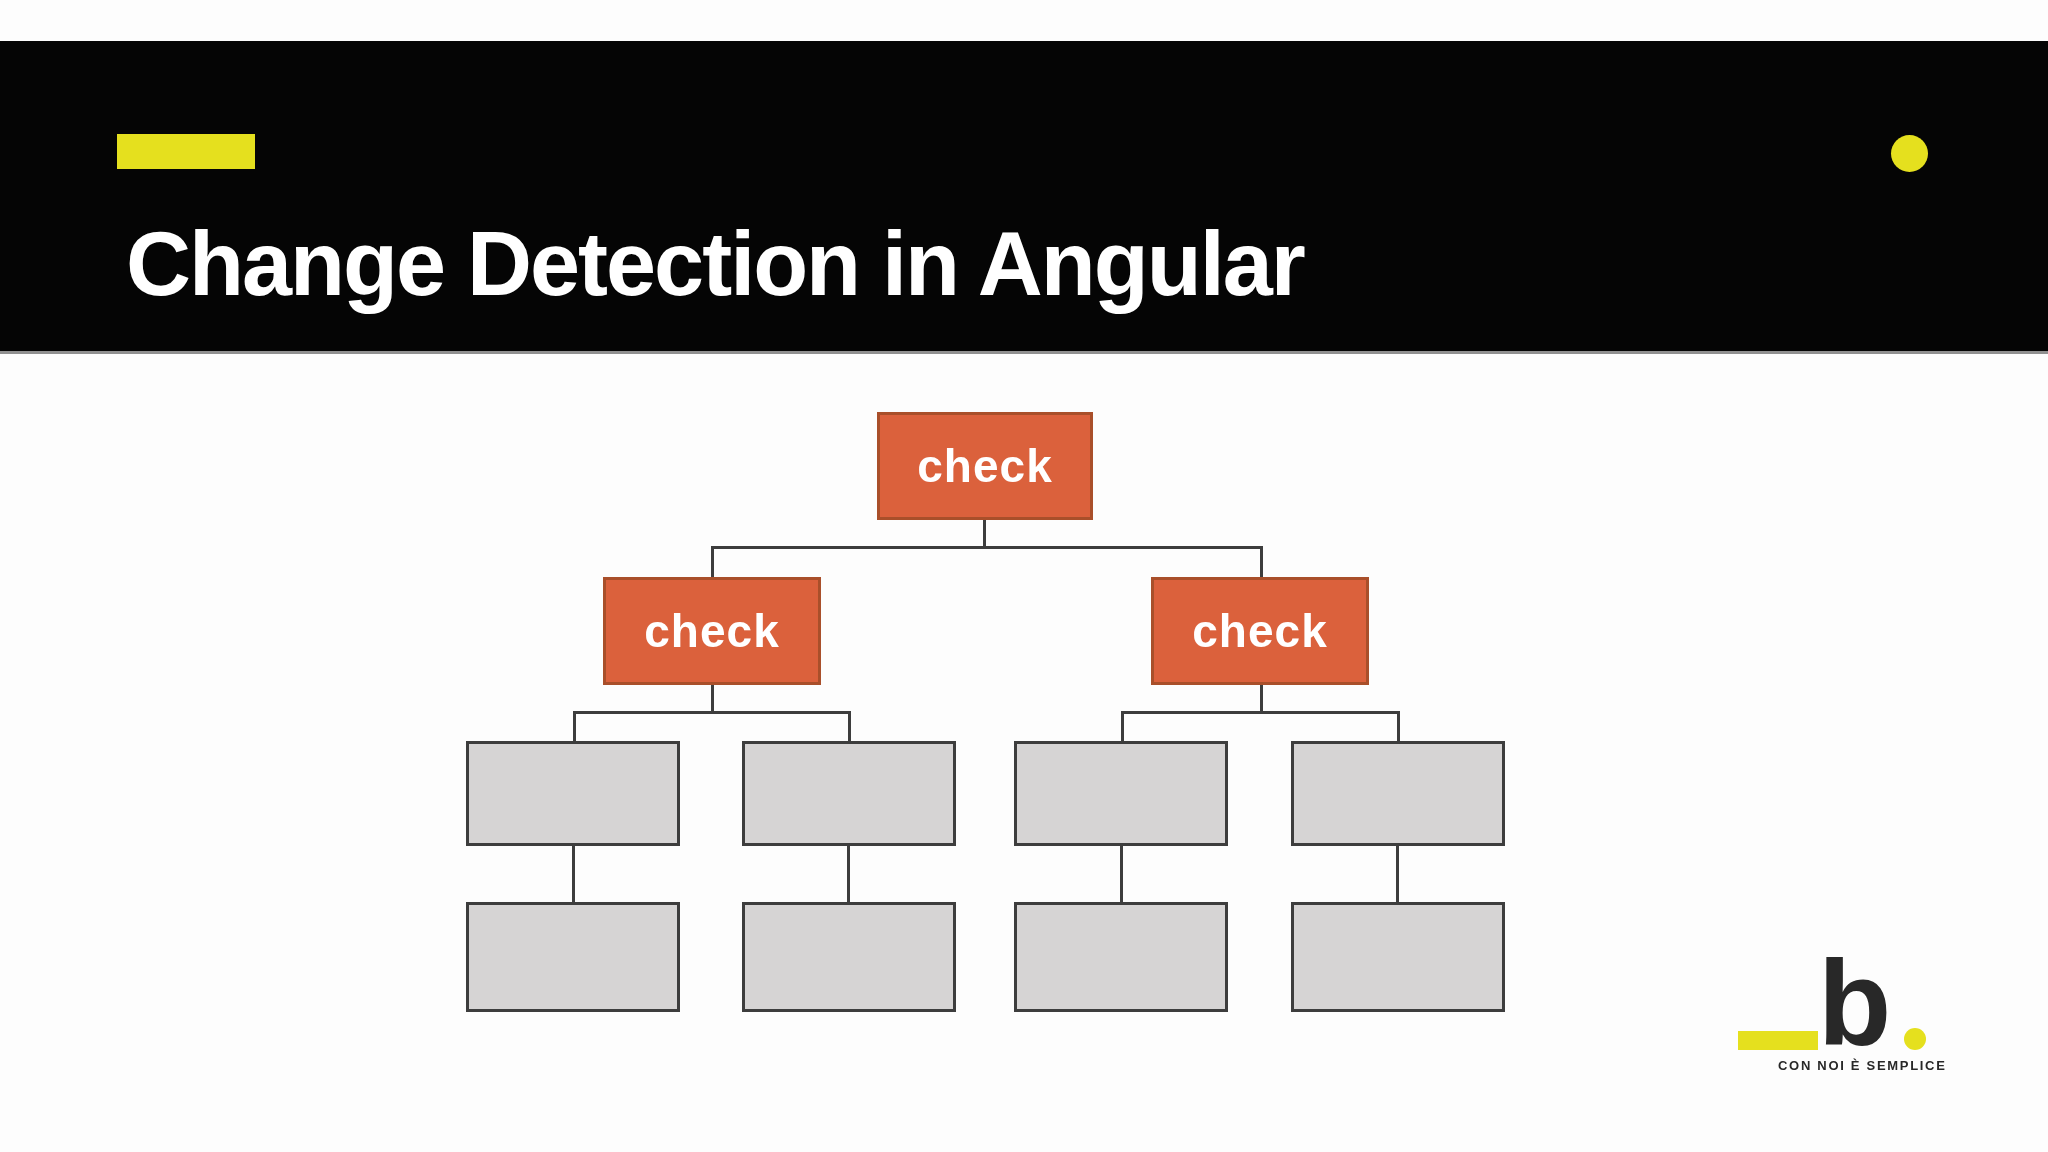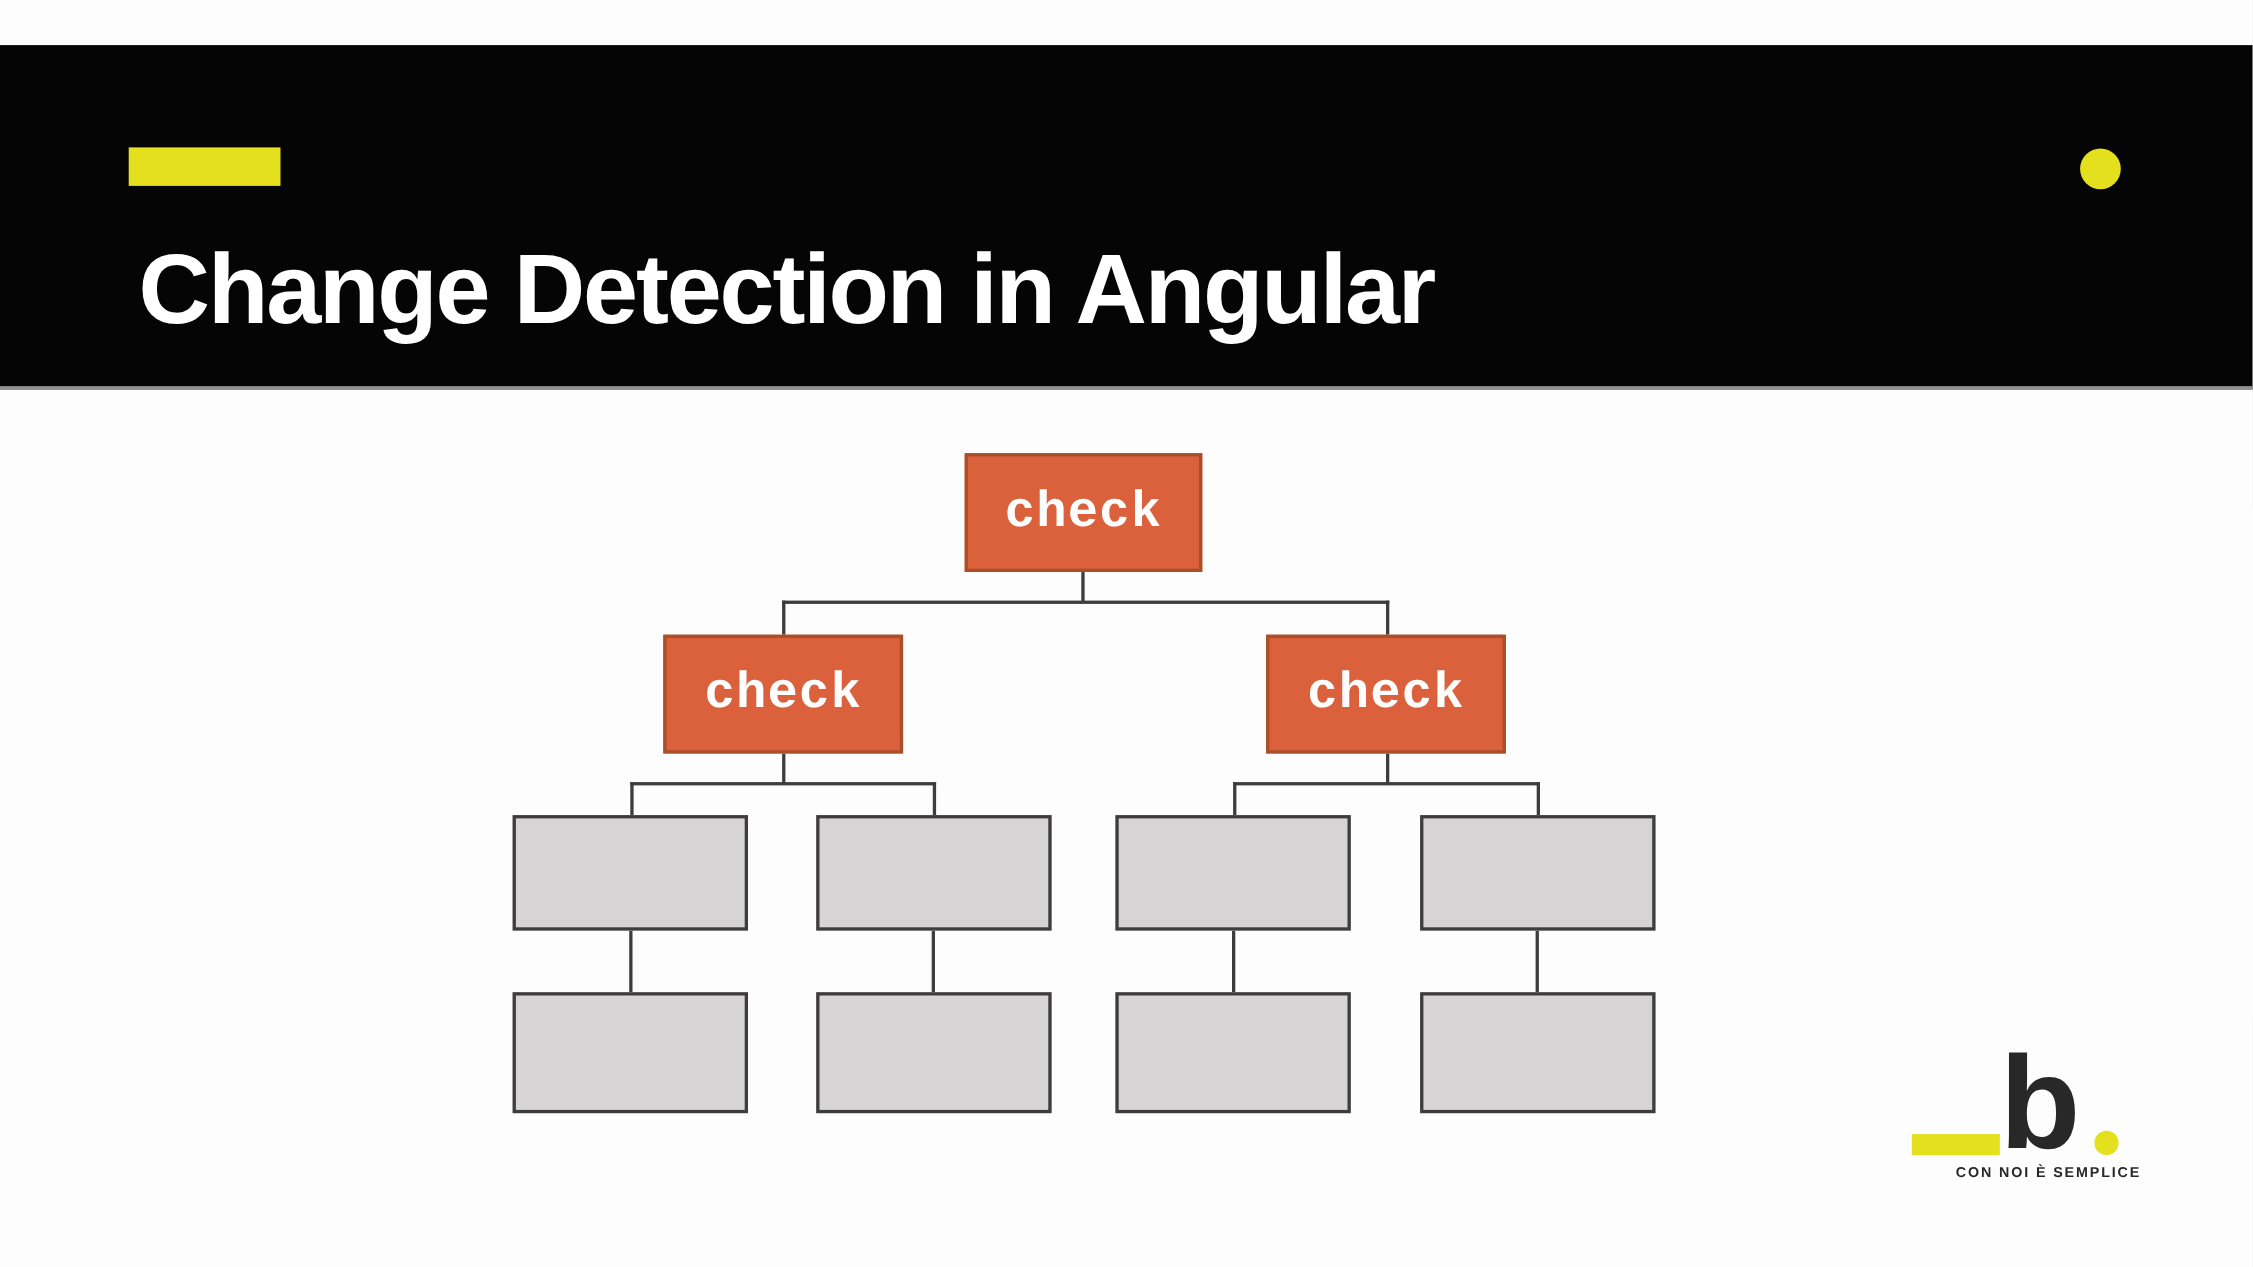--- a/index.html
+++ b/index.html
@@ -45,21 +45,21 @@
     margin: 0;
     font-size: 90px;
     font-weight: 800;
     letter-spacing: -2px;
     line-height: 1;
     color: #ffffff;
     white-space: nowrap;
   }
 
   
-  .diagram { position: absolute; left: 0; top: 310px; width: 2048px; height: 688px; font-family: Liberation Mono, monospace; }
+  .diagram { position: absolute; left: 0; top: 310px; width: 2048px; height: 688px; }
 
   .node {
     position: absolute;
     box-sizing: border-box;
     display: flex;
     align-items: center;
     justify-content: center;
   }
   .node-check {
     background: var(--node-fill, #db613c);

